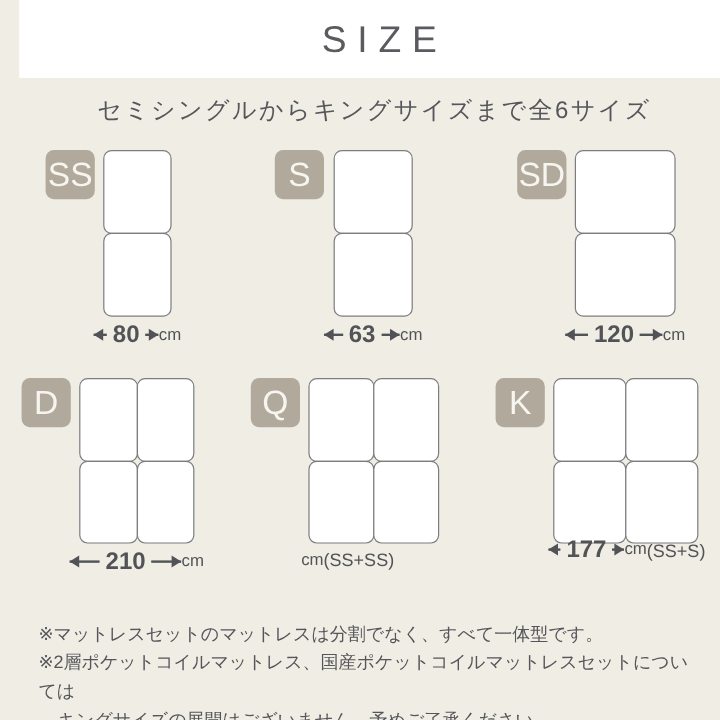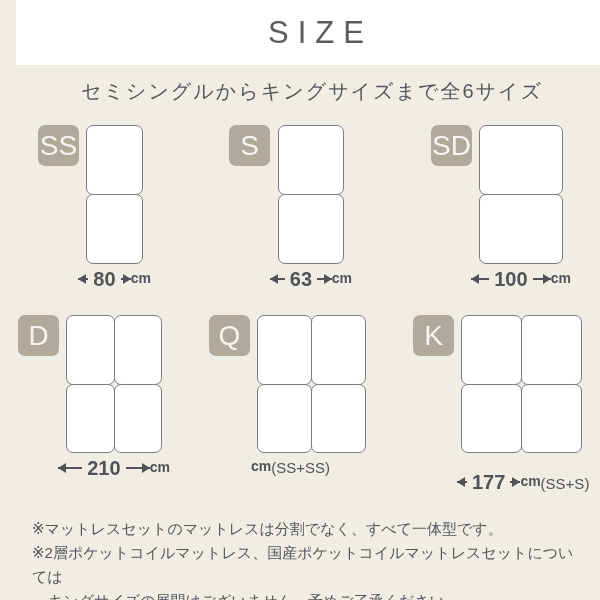--- a/index.html
+++ b/index.html
@@ -56,21 +56,21 @@
   .shaft.left::before{
     content:"";position:absolute;left:0;top:-4.5px;width:0;height:0;
     border-top:5.5px solid transparent;border-bottom:5.5px solid transparent;
     border-right:8px solid #515357;
   }
   .shaft.right::after{
     content:"";position:absolute;right:0;top:-4.5px;width:0;height:0;
     border-top:5.5px solid transparent;border-bottom:5.5px solid transparent;
     border-left:8px solid #515357;
   }
-  .dim-unit{font-size:14px;font-weight:700;margin-top:-2px;line-height:16px;}
+  .dim-unit{font-size:14px;font-weight:400;margin-top:-2px;line-height:16px;}
   .dim-note{font-size:15px;font-weight:400;margin-top:3px;line-height:16px;}
   .footnotes{
     position:absolute;left:32px;top:517px;width:556px;
     font-size:15px;line-height:24px;color:var(--ink);
   }
   .footnote.indent{padding-left:16px;}
 </style>
 </head>
 <body>
 
@@ -134,21 +134,21 @@
       <div class="m-row">
           <div class="cell"></div>
         </div>
       <div class="m-row">
           <div class="cell"></div>
         </div>
     </div>
     <div class="dim" style="left:40px;top:143px;width:100px">
       <div class="dim-top">
         <span class="shaft left"></span>
-        <span class="dim-num">100</span>
+        <span class="dim-num">120</span>
         <span class="shaft right"></span>
       </div>
       <div class="dim-unit">cm</div>
     </div>
   </div>
 
   <div class="group row2" style="left:18px;top:315px;width:180px;height:190px">
     <div class="badge">
       <span>D</span>
     </div>
@@ -199,21 +199,21 @@
     <div class="mattress" style="left:48px;width:121px">
       <div class="m-row">
         <div class="cell"></div>
         <div class="cell"></div>
       </div>
       <div class="m-row">
         <div class="cell"></div>
         <div class="cell"></div>
       </div>
     </div>
-    <div class="dim" style="left:44px;top:156px;width:129px">
+    <div class="dim" style="left:44px;top:132px;width:129px">
       <div class="dim-top">
         <span class="shaft left"></span>
         <span class="dim-num">177</span>
         <span class="shaft right"></span>
       </div>
       <div class="dim-unit">cm</div>
       <div class="dim-note">(SS+S)</div>
     </div>
   </div>
 

